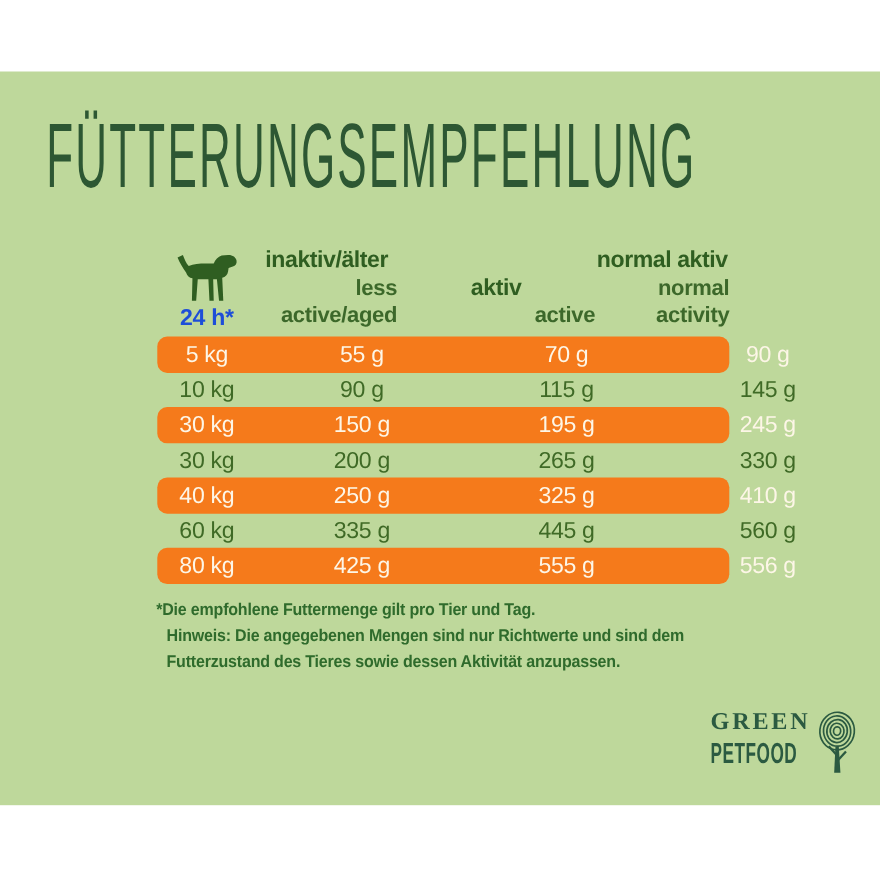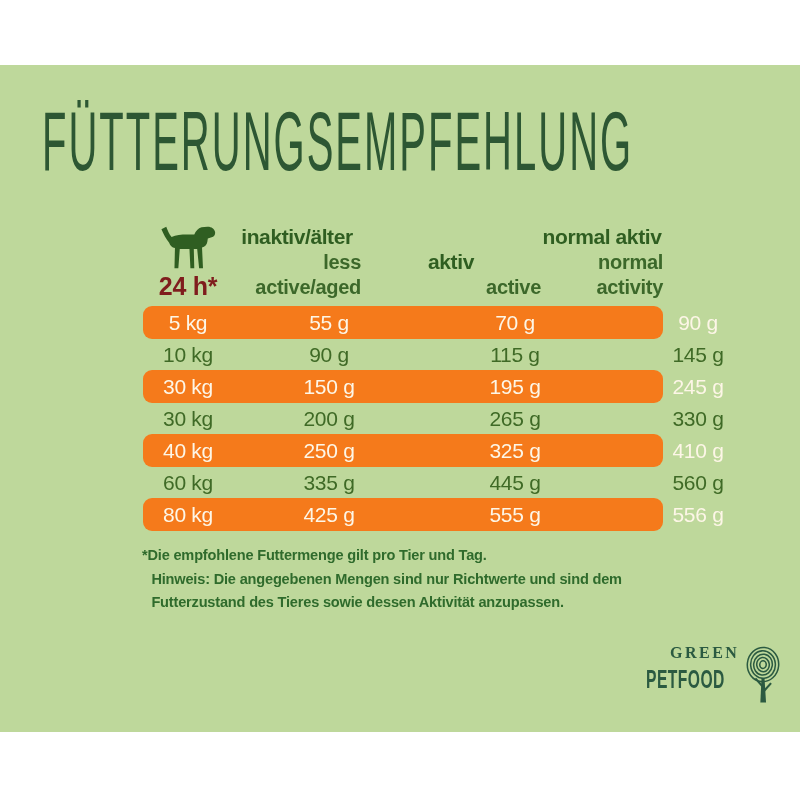--- a/index.html
+++ b/index.html
@@ -41,23 +41,23 @@
   }
   .dog-cell {
     display: flex;
     flex-direction: column;
     align-items: center;
     justify-content: flex-end;
   }
   .dog-cell svg { display: block; }
   .time-label {
     margin-top: 1px;
-    font-size: 25px;
-    font-weight: bold;
-    color: #7f1d1d;
+    font-size: 21px;
+    font-weight: bold;
+    color: #1d4ed8;
     letter-spacing: -0.3px;
   }
   .col-head { text-align: center; padding-bottom: 1px; }
   .col-head .de {
     font-size: 21px;
     font-weight: bold;
     color: #2f5e21;
     letter-spacing: -0.4px;
     line-height: 1.25;
   }
@@ -112,25 +112,24 @@
     position: absolute;
     left: 646px; top: 645px;
     display: flex;
     align-items: flex-start;
     gap: 5px;
   }
   .logo-text { display: flex; flex-direction: column; }
   .logo-green {
     font-family: "Liberation Serif", serif;
     font-weight: bold;
-    font-size: 16px;
+    font-size: 22px;
     letter-spacing: 2.5px;
     color: #2b5a41;
     line-height: 1;
-    margin-left: 24px;
   }
   .logo-petfood {
     font-size: 17px;
     font-weight: bold;
     letter-spacing: 0.5px;
     color: #2b5a41;
     line-height: 1;
     margin-top: 5px;
     transform: scale(0.92, 1.55);
     transform-origin: left top;

